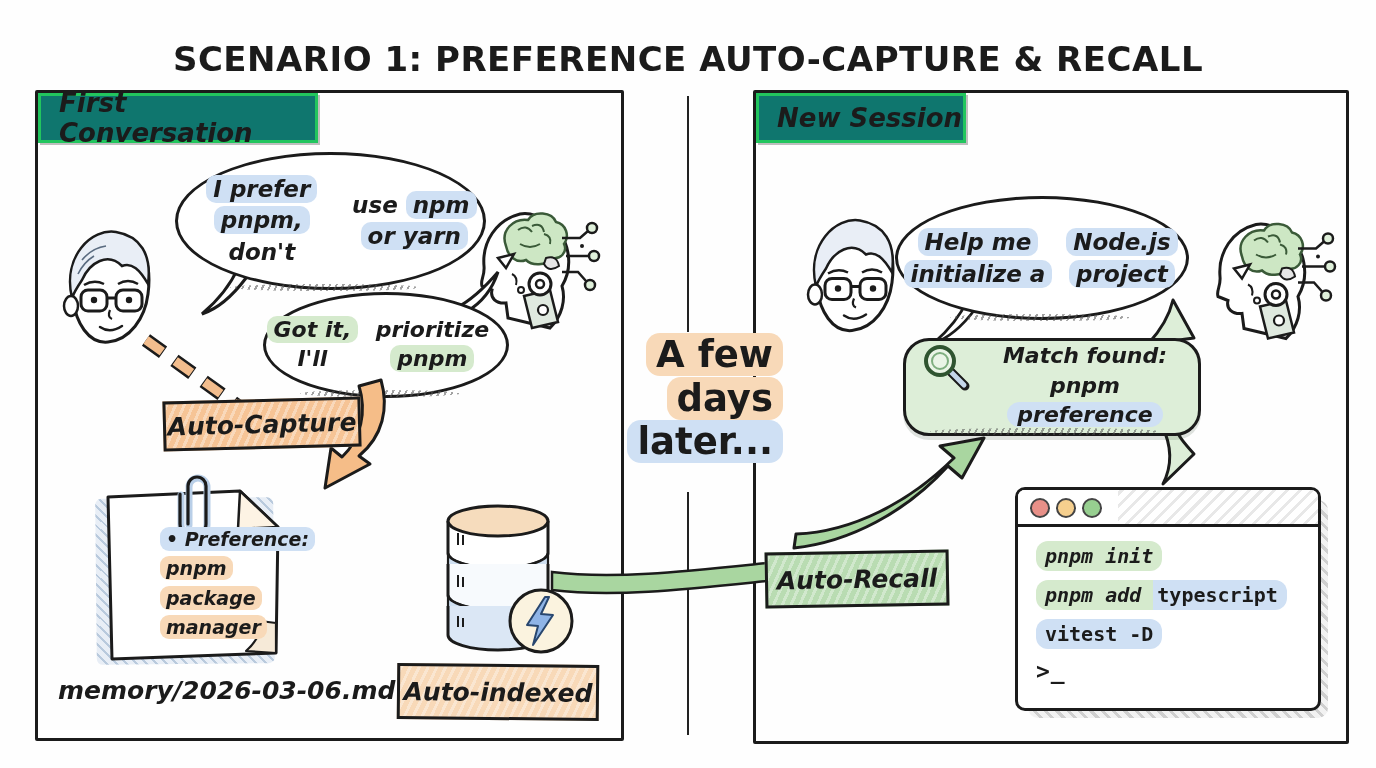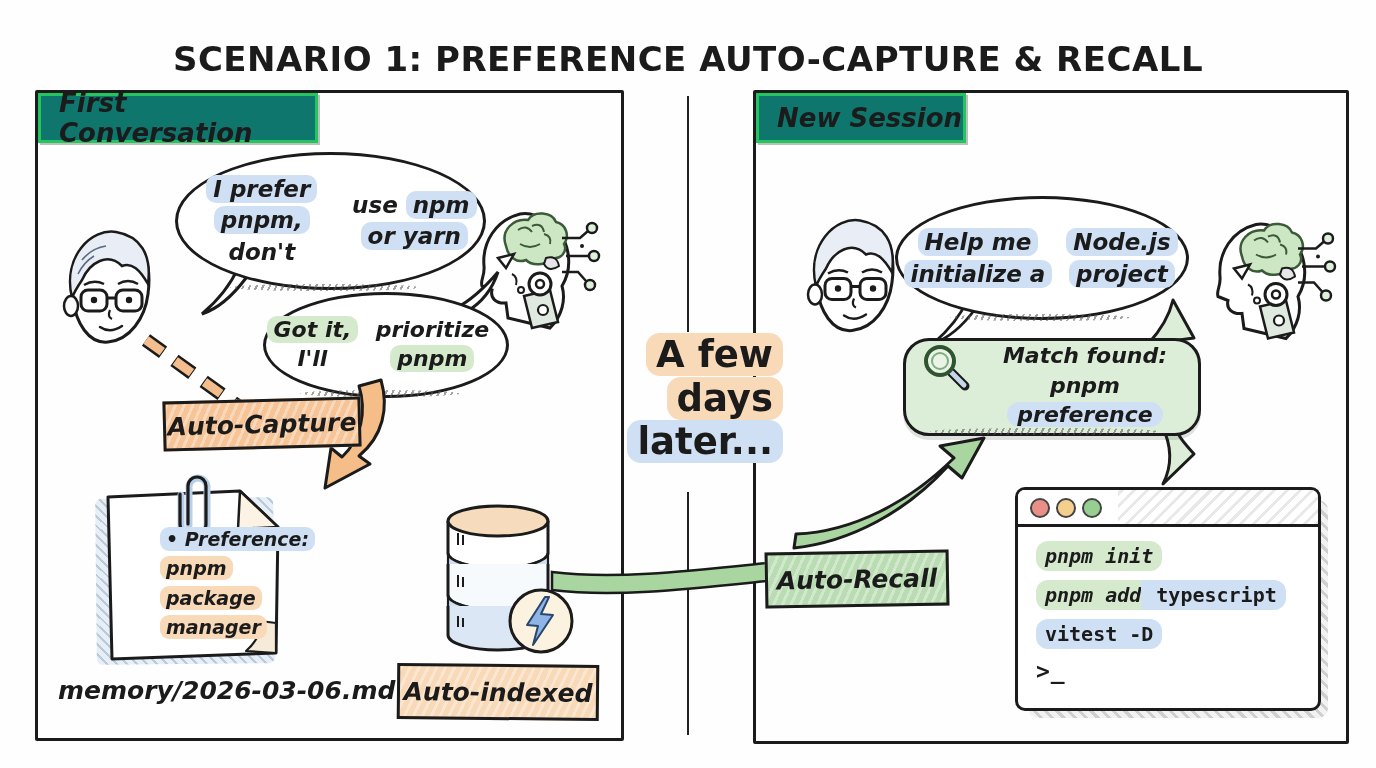--- a/index.html
+++ b/index.html
@@ -295,19 +295,19 @@
 
   <div id="terminal-shadow" class="abs"></div>
   <div id="terminal" class="abs">
     <div id="terminal-bar">
       <div id="dot-red" class="dot"></div>
       <div id="dot-yellow" class="dot"></div>
       <div id="dot-green" class="dot"></div>
     </div>
     <div id="terminal-body">
       <div class="code-line"><span class="code-pill code-green">pnpm init</span></div>
-      <div class="code-line"><span class="code-pill code-green" style="border-radius:12px 0 0 12px;padding-right:0">pnpm add </span><span class="code-pill code-blue" style="border-radius:0 12px 12px 0;padding-left:15px">typescript</span></div>
+      <div class="code-line"><span class="code-pill code-green" style="border-radius:12px 0 0 12px;padding-right:12px">pnpm add </span><span class="code-pill code-blue" style="border-radius:0 12px 12px 0;padding-left:4px">typescript</span></div>
       <div class="code-line"><span class="code-pill code-blue">vitest -D</span></div>
       <div id="prompt-line">&gt;_</div>
     </div>
   </div>
 
 </div>
 
 </body></html>

